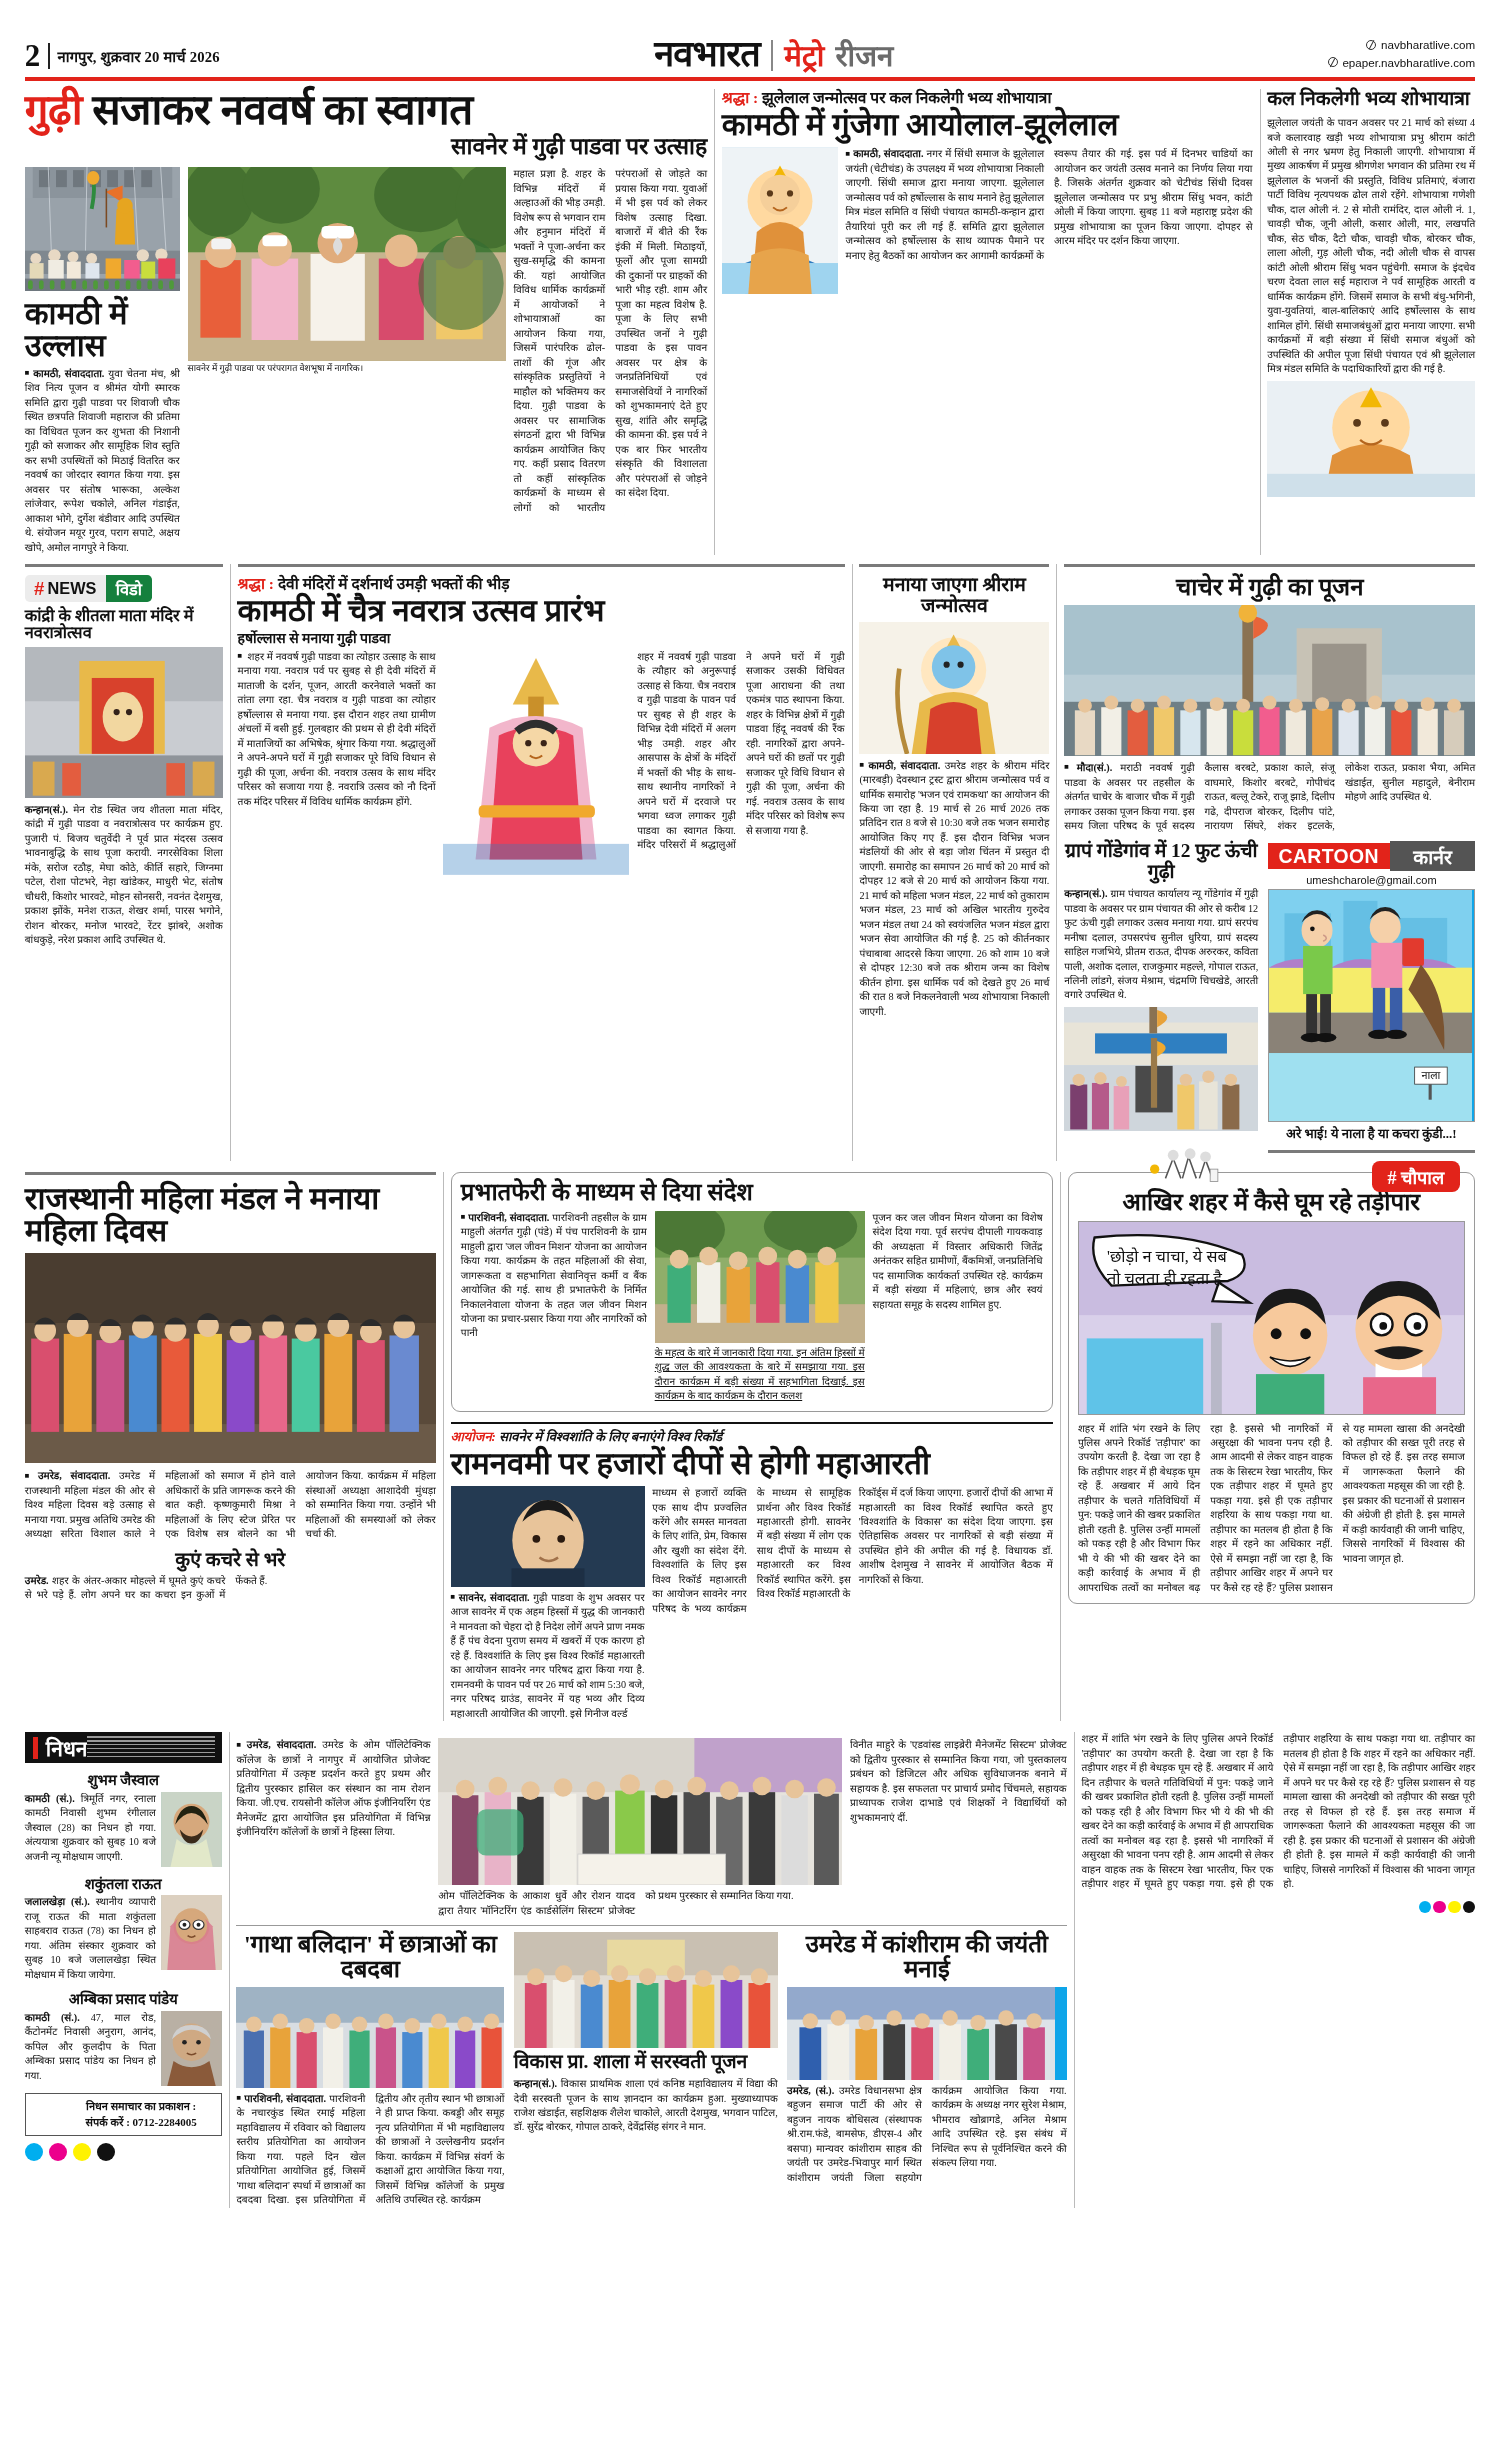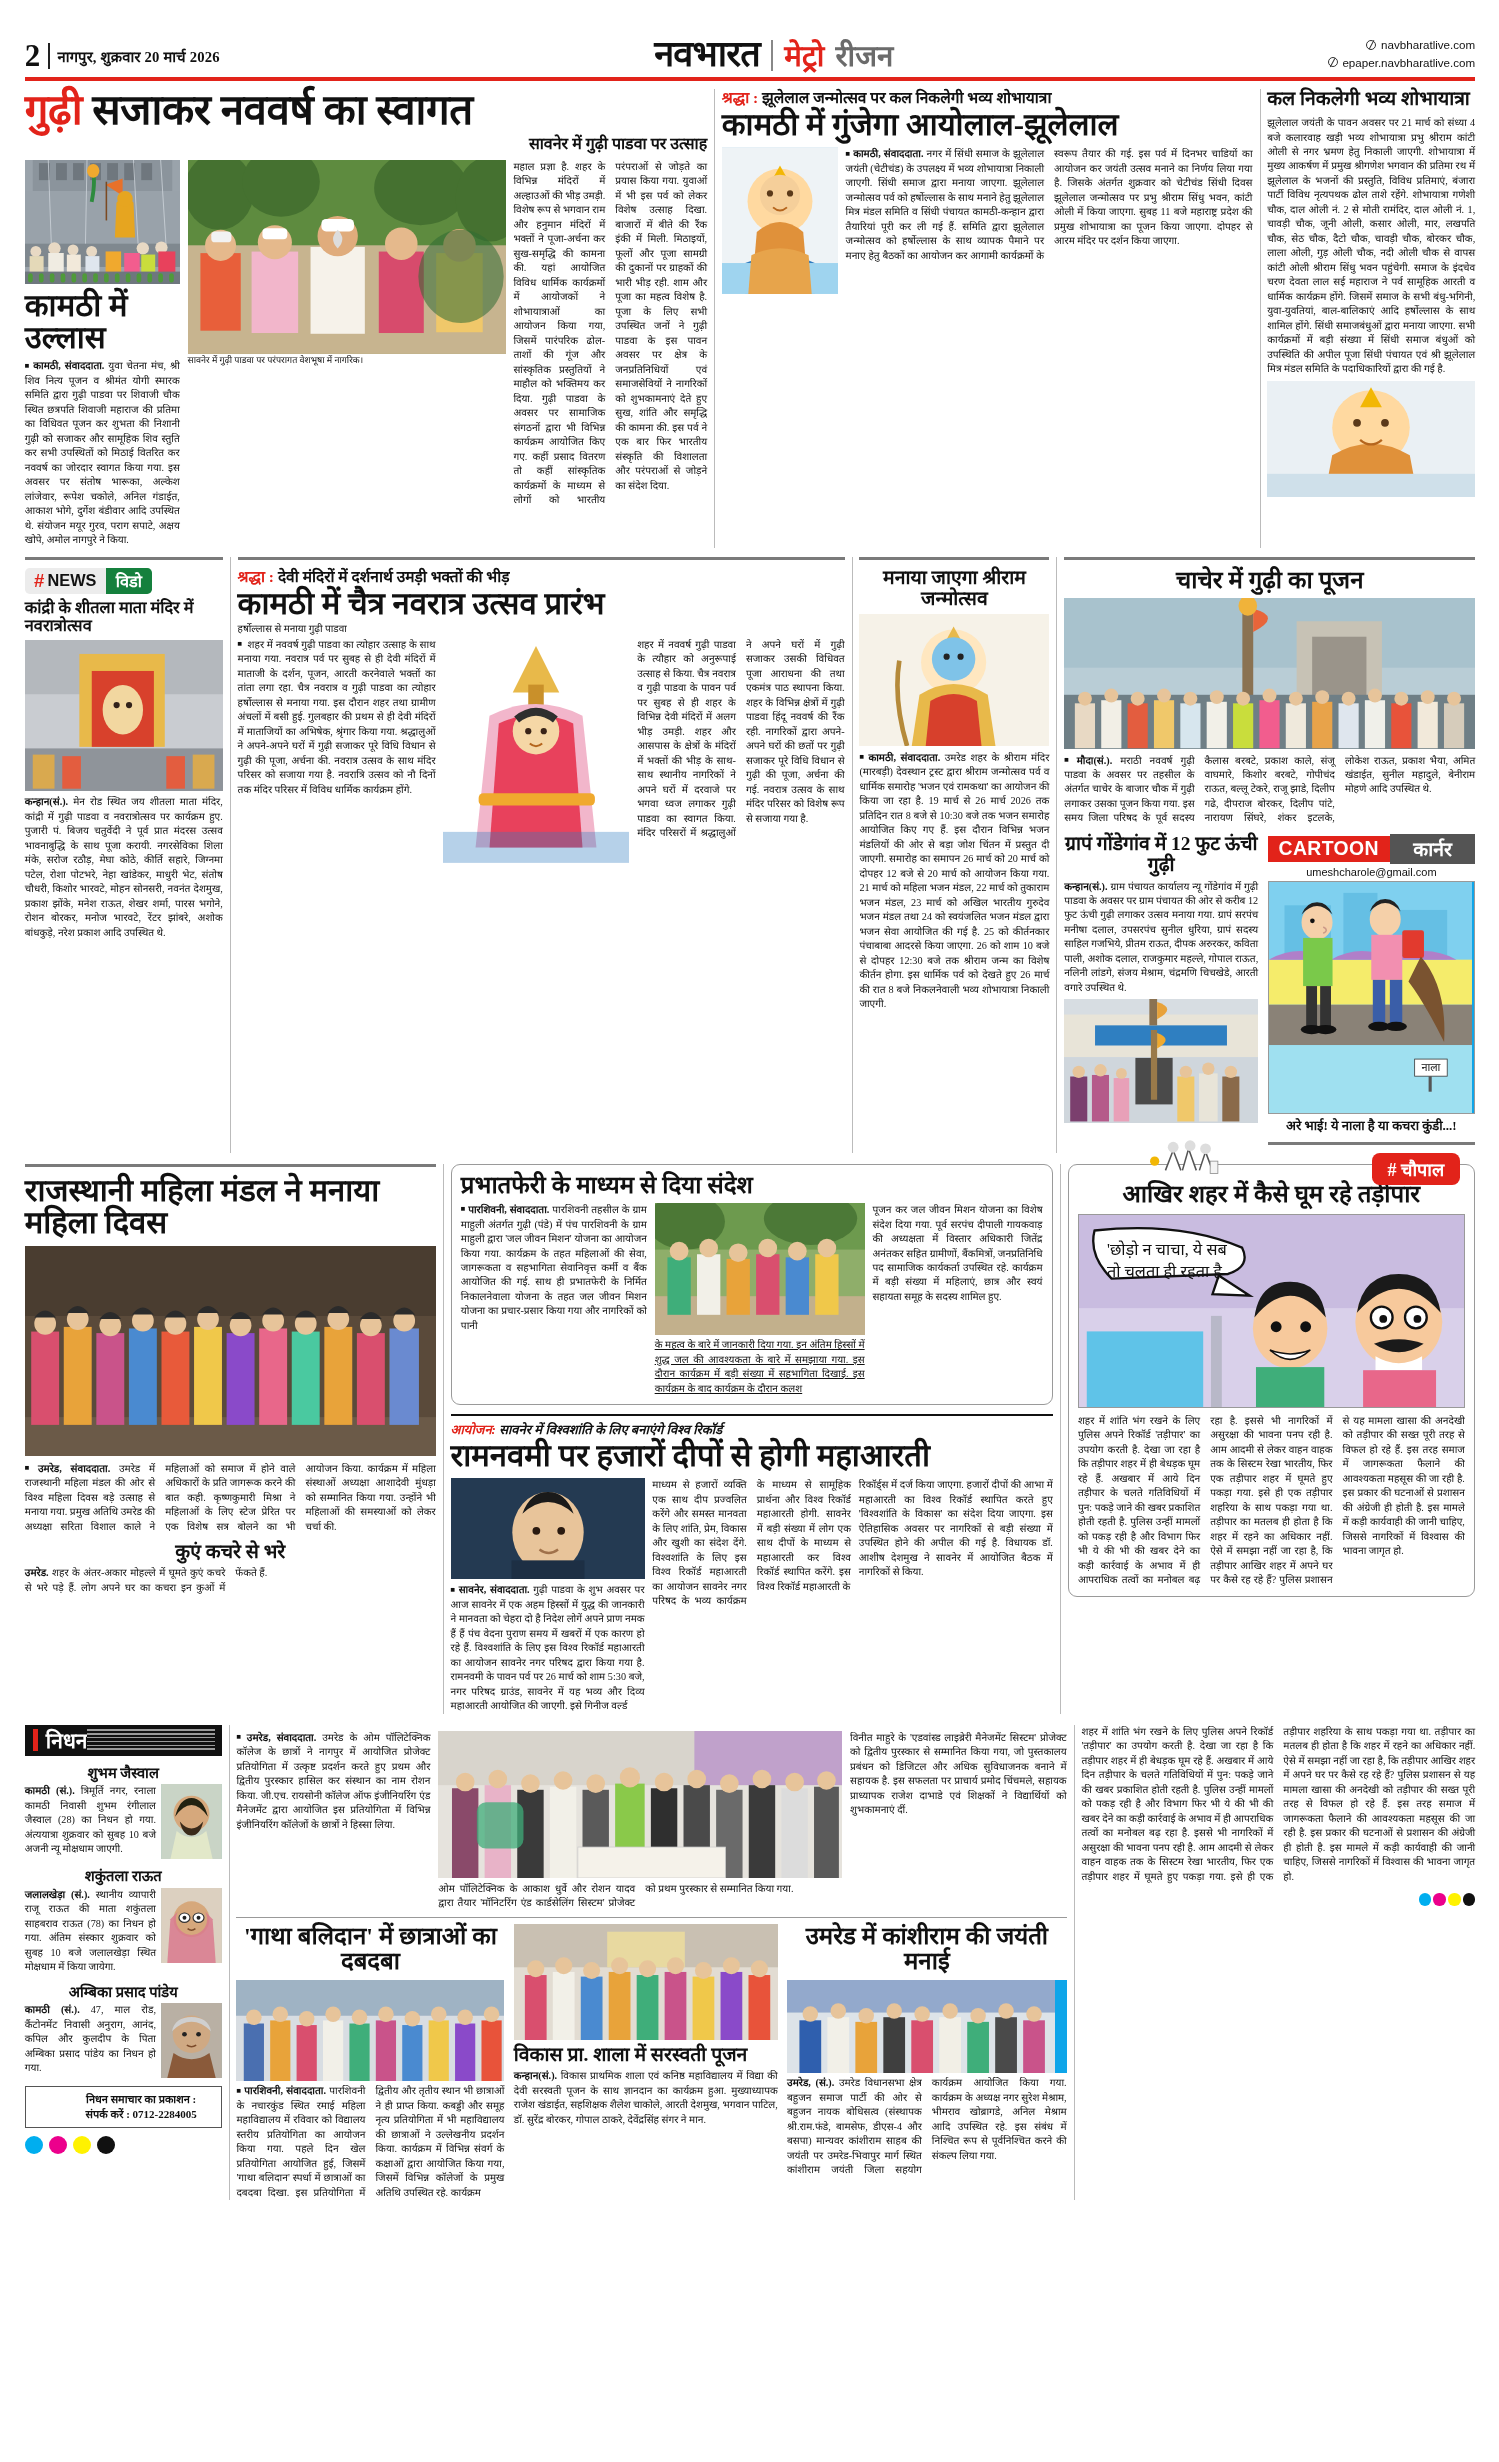--- a/index.html
+++ b/index.html
@@ -37,24 +37,24 @@
 
   
   .kicker { font-size: 15.5px; font-weight: 700; line-height: 1.1; margin-bottom: 3.1px; }
   .kicker .k-red { color: #e2231a; font-weight: 900; }
   .hl-xl { font-size: 42px; font-weight: 900; line-height: 1.02; letter-spacing: -0.4px; }
   .hl-lg { font-size: 31px; font-weight: 900; line-height: 1.04; }
   .hl-md { font-size: 24px; font-weight: 900; line-height: 1.06; }
   .hl-sm { font-size: 19.4px; font-weight: 900; line-height: 1.08; }
   .hl-xs { font-size: 16.3px; font-weight: 900; line-height: 1.1; }
   .red { color: #e2231a; }
-  .sub-hl { font-size: 16px; font-weight: 800; line-height: 1.08; text-align: right; }
+  .sub-hl { font-size: 23px; font-weight: 800; line-height: 1.08; text-align: right; }
   .body-txt { font-size: 10.2px; line-height: 1.42; text-align: justify; }
   .body-txt b { font-weight: 700; }
-  .dek { font-size: 10px; font-weight: 400; text-align: center; line-height: 1.15; margin: 3.1px 0; }
+  .dek { font-size: 14px; font-weight: 700; text-align: center; line-height: 1.15; margin: 3.1px 0; }
   .bullet::before { content: "\25A0"; font-size: 7.8px; vertical-align: 1.6px; margin-right: 2.3px; }
   .m2 { column-count: 2; } .m3 { column-count: 3; }
   .hr-thin { height: 0.8px; background: #999; margin: 6.2px 0; }
   .hr-thick { height: 3.1px; background: #7a7a7a; margin: 7.8px 0; }
   .hr-black { height: 2.3px; background: #111; margin: 6.2px 0; }
 
   
   .photo { position: relative; overflow: hidden; background: #0ea5e9; }
   .photo-cap { font-size: 9px; line-height: 1.25; padding-top: 1.6px; }
 

